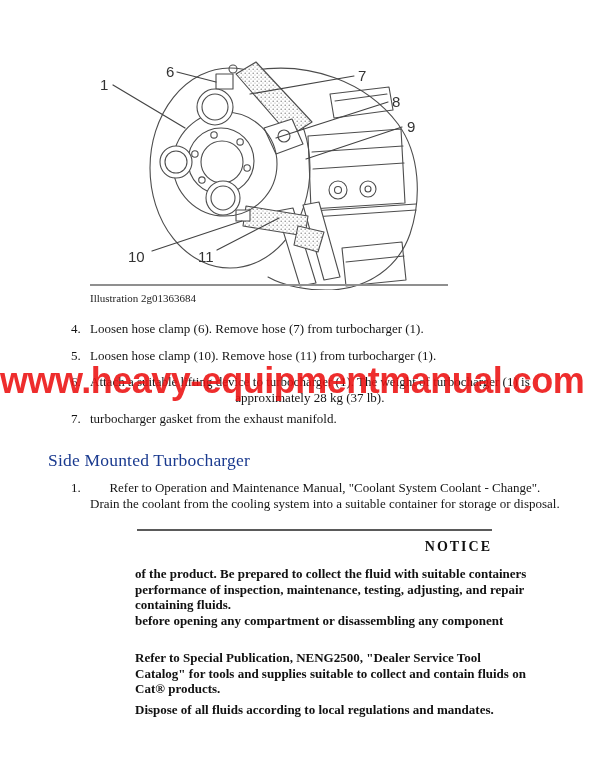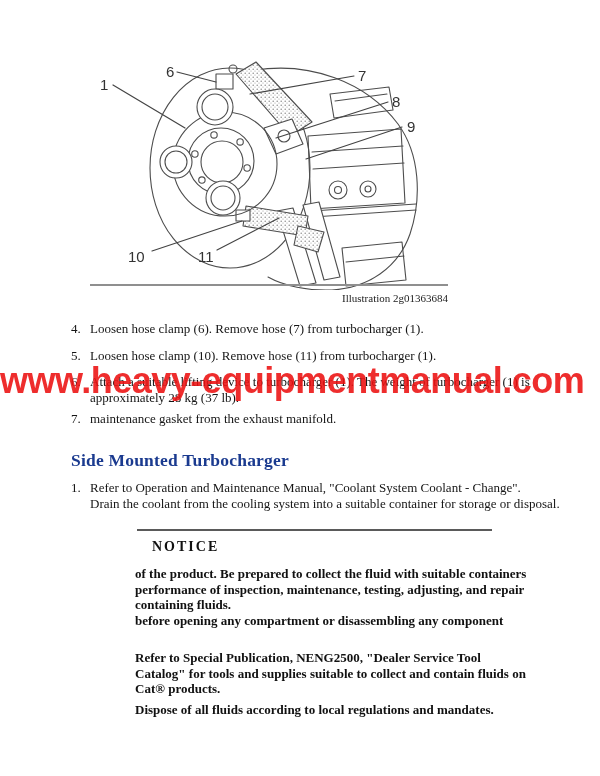--- a/index.html
+++ b/index.html
@@ -5,38 +5,38 @@
   html,body{margin:0;padding:0;background:#e8e8e8;}
   .page{
     position:relative;width:600px;height:776px;background:#ffffff;
     font-family:"Liberation Serif",serif;color:#151515;overflow:hidden;
     margin:0 auto;
   }
   .illus{position:absolute;left:80px;top:40px;}
   .cap-rule{position:absolute;left:90px;top:284px;width:358px;height:2px;background:#8f8f8f;}
   .caption{
     position:absolute;left:90px;top:292px;width:358px;display:flex;
-    justify-content:flex-end;font-size:11px;color:#222;
+    justify-content:flex-start;font-size:11px;color:#222;
   }
   .step{position:absolute;left:71px;display:flex;font-size:13px;line-height:16px;}
   .step .num{width:19px;flex:none;}
-  .step .txt .ln{display:block;white-space:nowrap;}
+  .step .txt .ln{display:block;white-space:nowrap;text-align:center;}
   .wm{
     position:absolute;left:0;top:363px;width:532px;text-align:center;z-index:6;
     font-family:"Liberation Sans",sans-serif;font-weight:bold;font-size:36px;
     letter-spacing:-0.5px;color:rgba(236,16,16,0.88);white-space:nowrap;line-height:1;
     pointer-events:none;
   }
   .h2{
-    position:absolute;left:71px;top:450px;font-size:17.5px;font-weight:bold;
+    position:absolute;left:48px;top:450px;font-size:17.5px;font-weight:normal;
     color:#1a3a8f;letter-spacing:0.2px;
   }
   .notice-rule{position:absolute;left:137px;top:529px;width:355px;height:1.5px;background:#5a5a5a;}
   .notice-title{
-    position:absolute;left:152px;top:539px;width:357px;text-align:left;
+    position:absolute;left:135px;top:539px;width:357px;text-align:right;
     font-weight:bold;font-size:14px;letter-spacing:2px;color:#111;
   }
   .np{position:absolute;left:135px;font-weight:bold;font-size:13px;line-height:15.5px;color:#111;}
   .np .ln{display:block;white-space:nowrap;}
   .callout-num{font-family:"Liberation Sans",sans-serif;font-size:15px;fill:#333;}
 </style>
 </head>
 <body>
 
 <div class="page">
@@ -141,21 +141,21 @@
   <div class="step" style="top:374px">
     <span class="num">6.</span>
     <span class="txt">
       <span class="ln">Attach a suitable lifting device to turbocharger (1). The weight of turbocharger (1) is</span>
       <span class="ln">approximately 28 kg (37 lb).</span>
     </span>
   </div>
   <div class="step" style="top:411px">
     <span class="num">7.</span>
     <span class="txt">
-      <span class="ln">maintenance gasket from the exhaust manifold.</span>
+      <span class="ln">turbocharger gasket from the exhaust manifold.</span>
     </span>
   </div>
 
   <div class="wm">www.heavy-equipmentmanual.com</div>
 
   <div class="h2">Side Mounted Turbocharger</div>
 
   <div class="step" style="top:480px">
     <span class="num">1.</span>
     <span class="txt">

